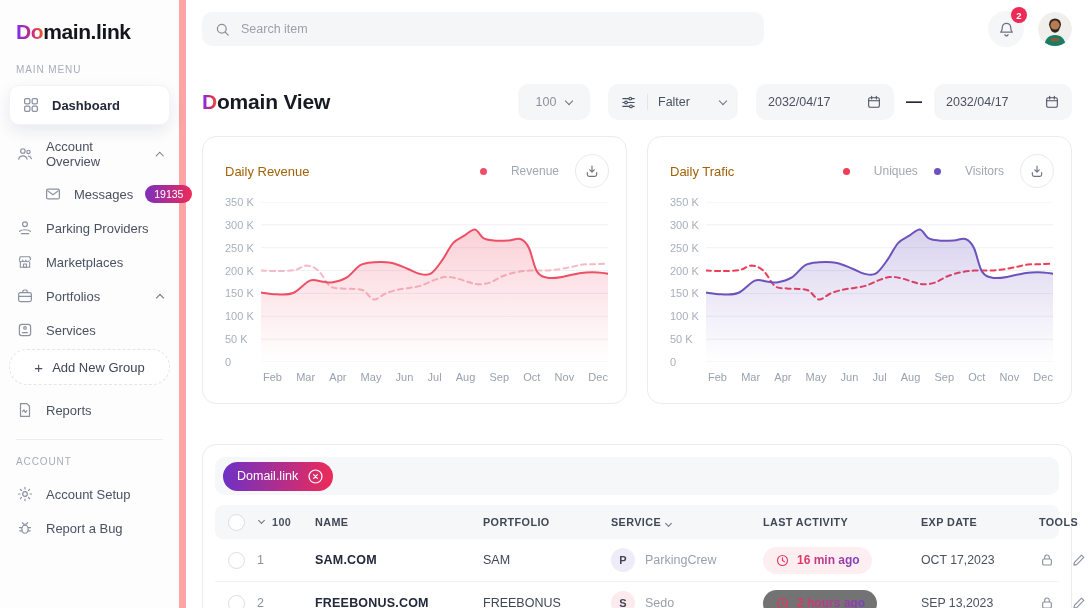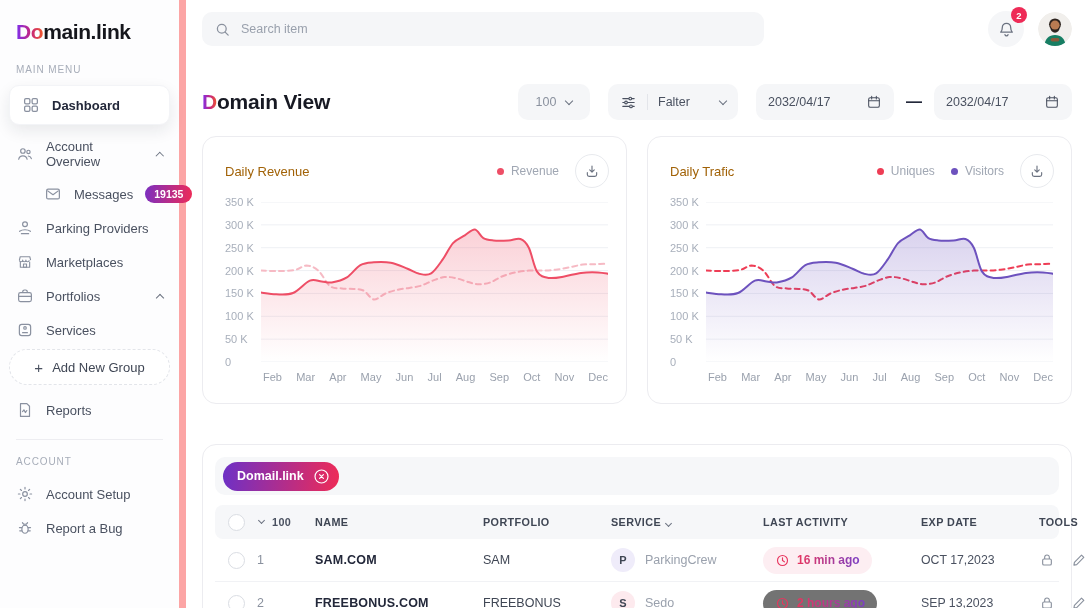--- a/index.html
+++ b/index.html
@@ -14,21 +14,21 @@
   .logo{padding:8px 16px 18px;font-size:21px;font-weight:800;letter-spacing:-.4px;color:#15161c;cursor:pointer}
   .logo-grad{background:linear-gradient(90deg,#7b2ff0 0%,#c6267e 55%,#f0592a 100%);
     -webkit-background-clip:text;background-clip:text;color:transparent}
   .menu-label{font-size:10px;letter-spacing:.9px;color:#a7adb9;padding:2px 16px 10px}
   .nav-item{display:flex;align-items:center;gap:12px;padding:8px 16px;font-size:13px;color:#4a5160;cursor:pointer}
   .nav-item .ic{color:#8a91a0;flex:0 0 18px}
   .nav-item.active{background:#fff;margin:0 9px 6px;padding:10px 12px;border-radius:10px;
     border:1px solid #f3f4f7;box-shadow:0 6px 16px rgba(23,28,48,.09);font-weight:700;color:#23283a}
   .nav-item.sub{padding-left:44px}
   .badge{margin-left:auto;background:linear-gradient(95deg,#7b2fc0,#ee2b57);color:#fff;
-    font-size:10.5px;font-weight:700;padding:3px 9px;border-radius:10px}
+    font-size:10.5px;font-weight:400;padding:3px 9px;border-radius:10px}
   .chev{display:inline-block;width:6px;height:6px;border-right:1.6px solid #6b7280;
     border-bottom:1.6px solid #6b7280;transform:rotate(45deg);margin-top:-3px}
   .chev.up{transform:rotate(-135deg);margin-top:3px}
   .chev.end{margin-left:auto}
   .badge+.chev{margin-left:8px}
   .add-group{margin:2px 9px 8px;border:1.5px dashed #e3e5ea;border-radius:19px;height:36px;
     display:flex;align-items:center;justify-content:center;gap:9px;font-size:13px;color:#3f4654;
     background:#fff;cursor:pointer}
   .add-group .plus{font-size:15px;color:#4a5160}
   .side-divider{height:1px;background:#ededf1;margin:12px 16px 14px}
@@ -59,37 +59,37 @@
   .ctrl.date{width:138px;padding:0 12px;justify-content:space-between;color:#4a5160}
   .range-dash{color:#23283a;font-weight:700;margin:0 -6px}
 
   
   .charts{display:flex;gap:20px}
   .card{background:#fff;border:1px solid #ececf0;border-radius:14px}
   .chart-card{flex:1;height:268px;display:flex;flex-direction:column}
   .chart-head{display:flex;align-items:center;gap:16px;padding:17px 17px 0 22px}
   .chart-title{font-size:13px;font-weight:400;color:#a16207;margin-right:auto}
   .legend{display:flex;gap:16px;align-items:center;font-size:12px;color:#a0a7b3}
-  .lg-item{display:flex;align-items:center;gap:7px}
+  .lg-item{display:flex;align-items:center;gap:24px}
   .lg-dot{width:7px;height:7px;border-radius:50%}
   .dl-btn{width:34px;height:34px;border-radius:50%;border:1px solid #e8eaee;background:#fff;
     display:flex;align-items:center;justify-content:center;color:#6b7280;cursor:pointer}
   .chart-body{display:flex;padding:14px 18px 0 0}
   .ylabels{width:58px;position:relative;height:160px;font-size:11px;color:#a8afbb}
   .ylabels span{position:absolute;left:22px;transform:translateY(-50%);white-space:nowrap}
   .plot-col{flex:1}
   .plot{width:100%;height:160px}
   .xlabels{display:flex;justify-content:space-between;font-size:11px;color:#9aa1ad;padding:9px 0 0 2px}
 
   
   .table-card{margin-top:40px;padding:12px 12px 0;height:230px}
   .filter-bar{background:#f6f7f9;border-radius:10px;height:38px;display:flex;align-items:center;
     padding:0 8px;margin-bottom:10px}
   .chip{display:flex;align-items:center;gap:8px;background:linear-gradient(95deg,#6d30c6,#ee2b57);
-    color:#fff;border-radius:16px;height:29px;padding:0 8px 0 14px;font-size:12.5px;font-weight:700;cursor:pointer}
+    color:#fff;border-radius:16px;height:29px;padding:0 8px 0 14px;font-size:12.5px;font-weight:400;cursor:pointer}
   .chip-close{color:#fff;display:flex;cursor:pointer}
   .grid{display:grid;grid-template-columns:42px 58px 168px 128px 152px 158px 118px 1fr;align-items:center}
   .thead{background:#f6f7f9;border-radius:8px;height:34px;font-size:10.8px;font-weight:700;
     color:#3f4654;letter-spacing:.4px}
   .thead .chev,.th-svc .chev{border-color:#6b7280;width:5px;height:5px;margin-left:2px}
   .th-count{display:flex;align-items:center;gap:8px;color:#4a5160;font-weight:700}
   .trow{height:43px;border-bottom:1px solid #f1f2f5;font-size:12.5px}
   .c-center{display:flex;justify-content:center}
   .cb{width:17px;height:17px;border:1.5px solid #dadde3;border-radius:50%;background:#fff;cursor:pointer}
   .row-num{color:#8a919e}

